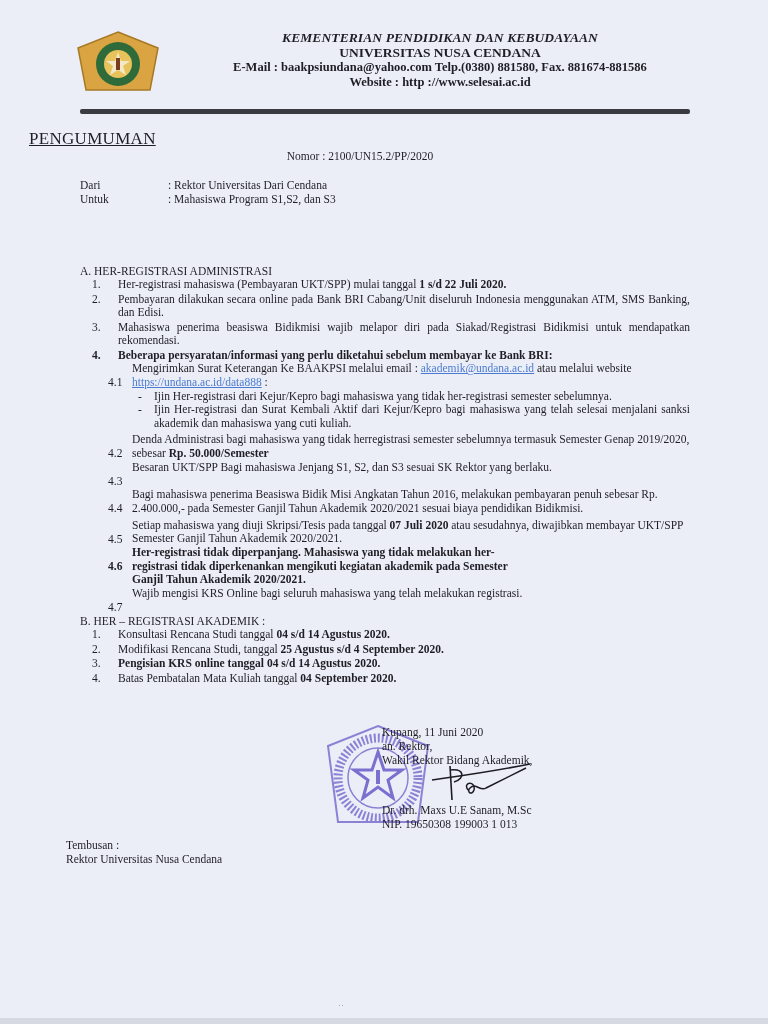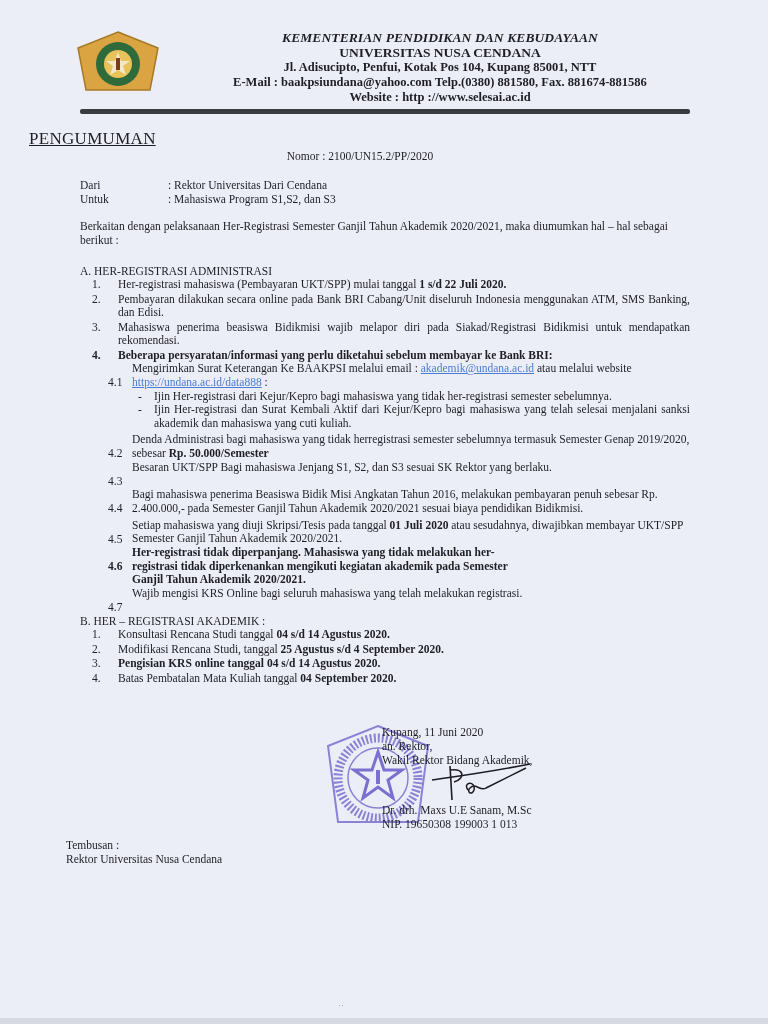--- a/index.html
+++ b/index.html
@@ -73,41 +73,39 @@
     <path d="M44 2 L84 18 L76 60 L12 60 L4 18 Z" fill="#d9a441" stroke="#a67a25" stroke-width="1.5"></path>
     <circle cx="44" cy="34" r="22" fill="#2f6b3a"></circle>
     <circle cx="44" cy="34" r="14" fill="#e8c25a"></circle>
     <polygon points="44,22 47,31 56,31 49,36 52,45 44,40 36,45 39,36 32,31 41,31" fill="#f3e9c8"></polygon>
     <rect x="42" y="28" width="4" height="12" fill="#7a3b1c"></rect>
   </svg>
 
   <div class="kop">
     <div class="l1">KEMENTERIAN PENDIDIKAN DAN KEBUDAYAAN</div>
     <div class="l2">UNIVERSITAS NUSA CENDANA</div>
-    <div class="l3">Jl. Adisucipto, Penfui, Kotak Pos 104, Kupang 85001, NTT</div>
     <div class="l4">E-Mail :  baakpsiundana@yahoo.com  Telp.(0380) 881580,  Fax. 881674-881586</div>
     <div class="l5">Website   : http ://www.selesai.ac.id</div>
   </div>
   <div class="kop-rule"></div>
 
   <div class="title">PENGUMUMAN</div>
   <div class="nomor">Nomor : 2100/UN15.2/PP/2020</div>
 
   <div class="meta">
     <div class="row">
       <span class="lbl">Dari</span>
       <span>: Rektor Universitas Dari Cendana</span>
     </div>
     <div class="row">
       <span class="lbl">Untuk</span>
       <span>: Mahasiswa Program S1,S2, dan S3</span>
     </div>
   </div>
 
-  <div class="body-text">Berkaitan dengan pelaksanaan Her-Registrasi Semester Ganjil Tahun Akademik 2020/2021, maka diumumkan hal – hal sebagai berikut :</div>
 
   <div class="section sec-a-title">A. HER-REGISTRASI ADMINISTRASI</div>
 
   <div class="list" style="top:278px;">
     <div class="li">
       <span class="num">1.</span>
       <span class="txt"><span>Her-registrasi mahasiswa (Pembayaran UKT/SPP) mulai tanggal </span><span class="b">1 s/d 22 Juli 2020.</span></span>
     </div>
     <div class="li">
       <span class="num">2.</span>
@@ -145,21 +143,21 @@
     <div class="sub">
       <span class="num">4.3</span>
       <span class="txt">Besaran UKT/SPP Bagi mahasiswa Jenjang S1, S2, dan S3 sesuai  SK Rektor yang berlaku.</span>
     </div>
     <div class="sub">
       <span class="num">4.4</span>
       <span class="txt">Bagi mahasiswa penerima Beasiswa Bidik Misi Angkatan Tahun 2016, melakukan pembayaran penuh  sebesar Rp. 2.400.000,- pada Semester Ganjil Tahun Akademik 2020/2021 sesuai biaya pendidikan Bidikmisi.</span>
     </div>
     <div class="sub" style="margin-top:3px;">
       <span class="num">4.5</span>
-      <span class="txt"><span>Setiap mahasiswa yang diuji Skripsi/Tesis pada tanggal </span><span class="b">01 Juli 2020</span><span> atau sesudahnya, diwajibkan membayar UKT/SPP Semester Ganjil Tahun Akademik 2020/2021.</span></span>
+      <span class="txt"><span>Setiap mahasiswa yang diuji Skripsi/Tesis pada tanggal </span><span class="b">07 Juli 2020</span><span> atau sesudahnya, diwajibkan membayar UKT/SPP Semester Ganjil Tahun Akademik 2020/2021.</span></span>
     </div>
     <div class="sub b">
       <span class="num">4.6</span>
       <span class="txt" style="padding-right:150px;">Her-registrasi tidak diperpanjang. Mahasiswa yang tidak melakukan her-registrasi tidak diperkenankan mengikuti kegiatan akademik pada Semester Ganjil Tahun Akademik 2020/2021.</span>
     </div>
     <div class="sub">
       <span class="num">4.7</span>
       <span class="txt">Wajib mengisi KRS Online bagi seluruh  mahasiswa yang telah melakukan registrasi.</span>
     </div>
   </div>

